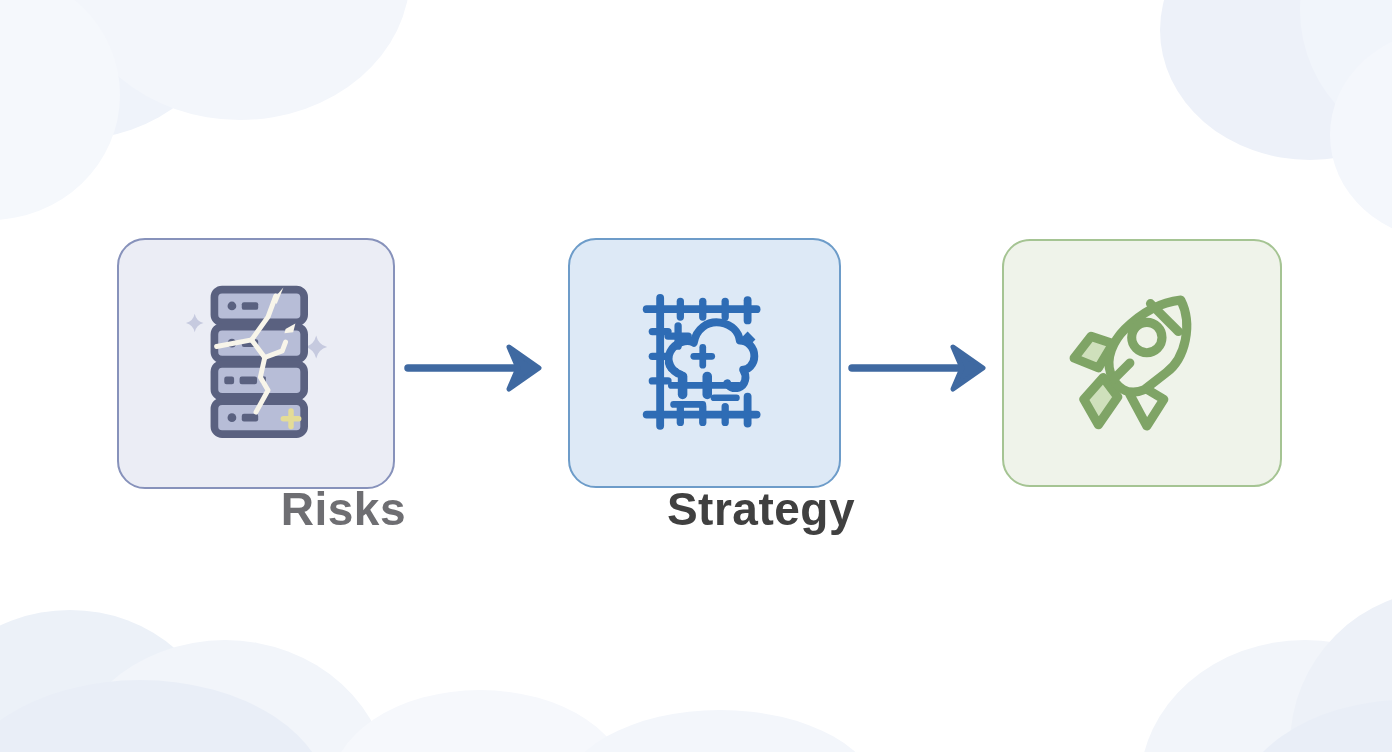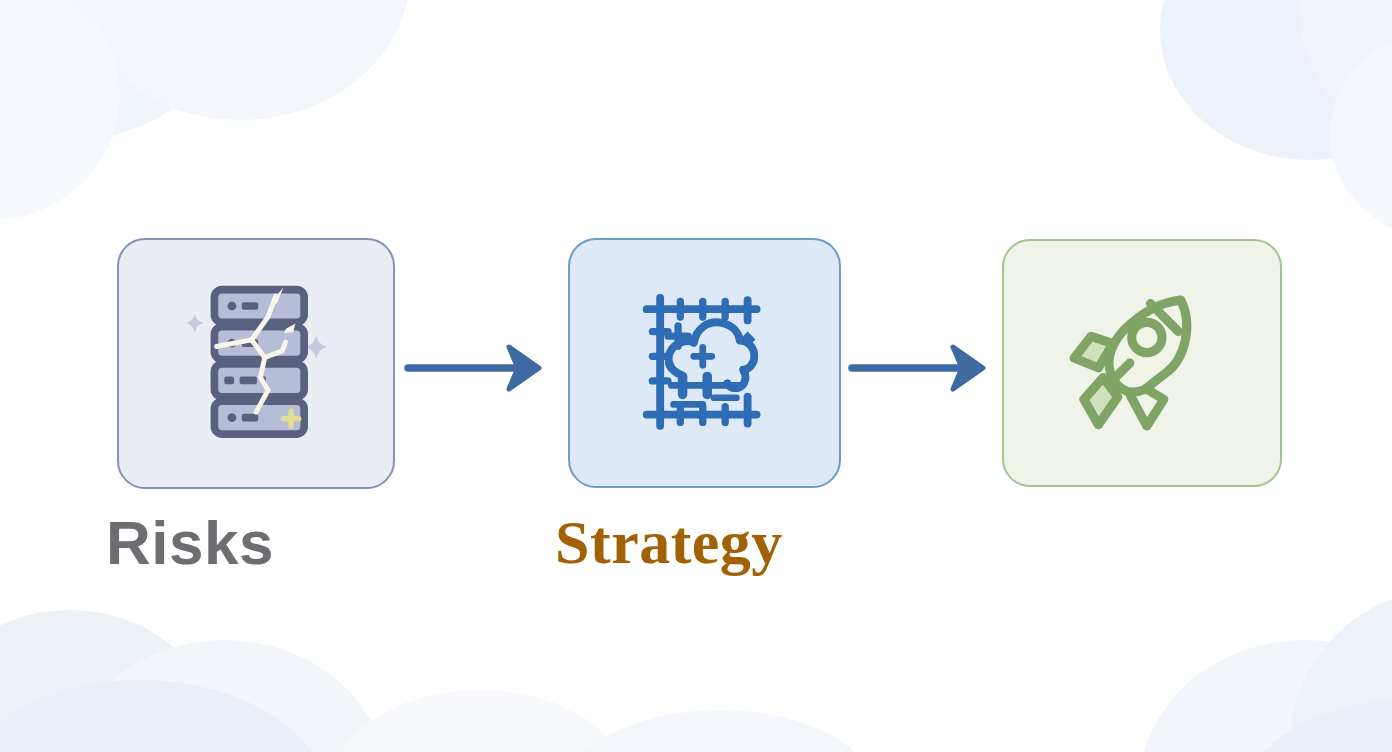--- a/index.html
+++ b/index.html
@@ -29,25 +29,25 @@
   .step-box{
     position:absolute;border-radius:28px;border:2.5px solid;
     display:flex;align-items:center;justify-content:center;
     box-sizing:border-box;
   }
   .box-risks{left:117px;top:238px;width:278px;height:251px;background:#EBEDF5;border-color:#8792BB;}
   .box-strategy{left:568px;top:238px;width:273px;height:250px;background:#DDE9F6;border-color:#6D9CC9;}
   .box-benefits{left:1002px;top:239px;width:280px;height:248px;background:#EFF3EA;border-color:#A5C493;}
 
   .step-label{
-    position:absolute;top:507px;width:300px;text-align:left;
-    font-size:62px;font-weight:700;letter-spacing:0.5px;
+    position:absolute;top:482px;width:300px;text-align:right;
+    font-size:46px;font-weight:700;letter-spacing:0.5px;
   }
   .label-risks{left:106px;color:#6E6E72;}
-  .label-strategy{left:555px;color:#a16207;font-family:Liberation Serif, serif;}
+  .label-strategy{left:555px;color:#404040;}
   .label-benefits{left:992px;color:#6E6E72;}
 
   .connector{position:absolute;top:338px;width:150px;height:60px;}
   .arrow1{left:399px;}
   .arrow2{left:843px;}
 
   .icon-svg{display:block;}
 </style>
 </head>
 <body>

